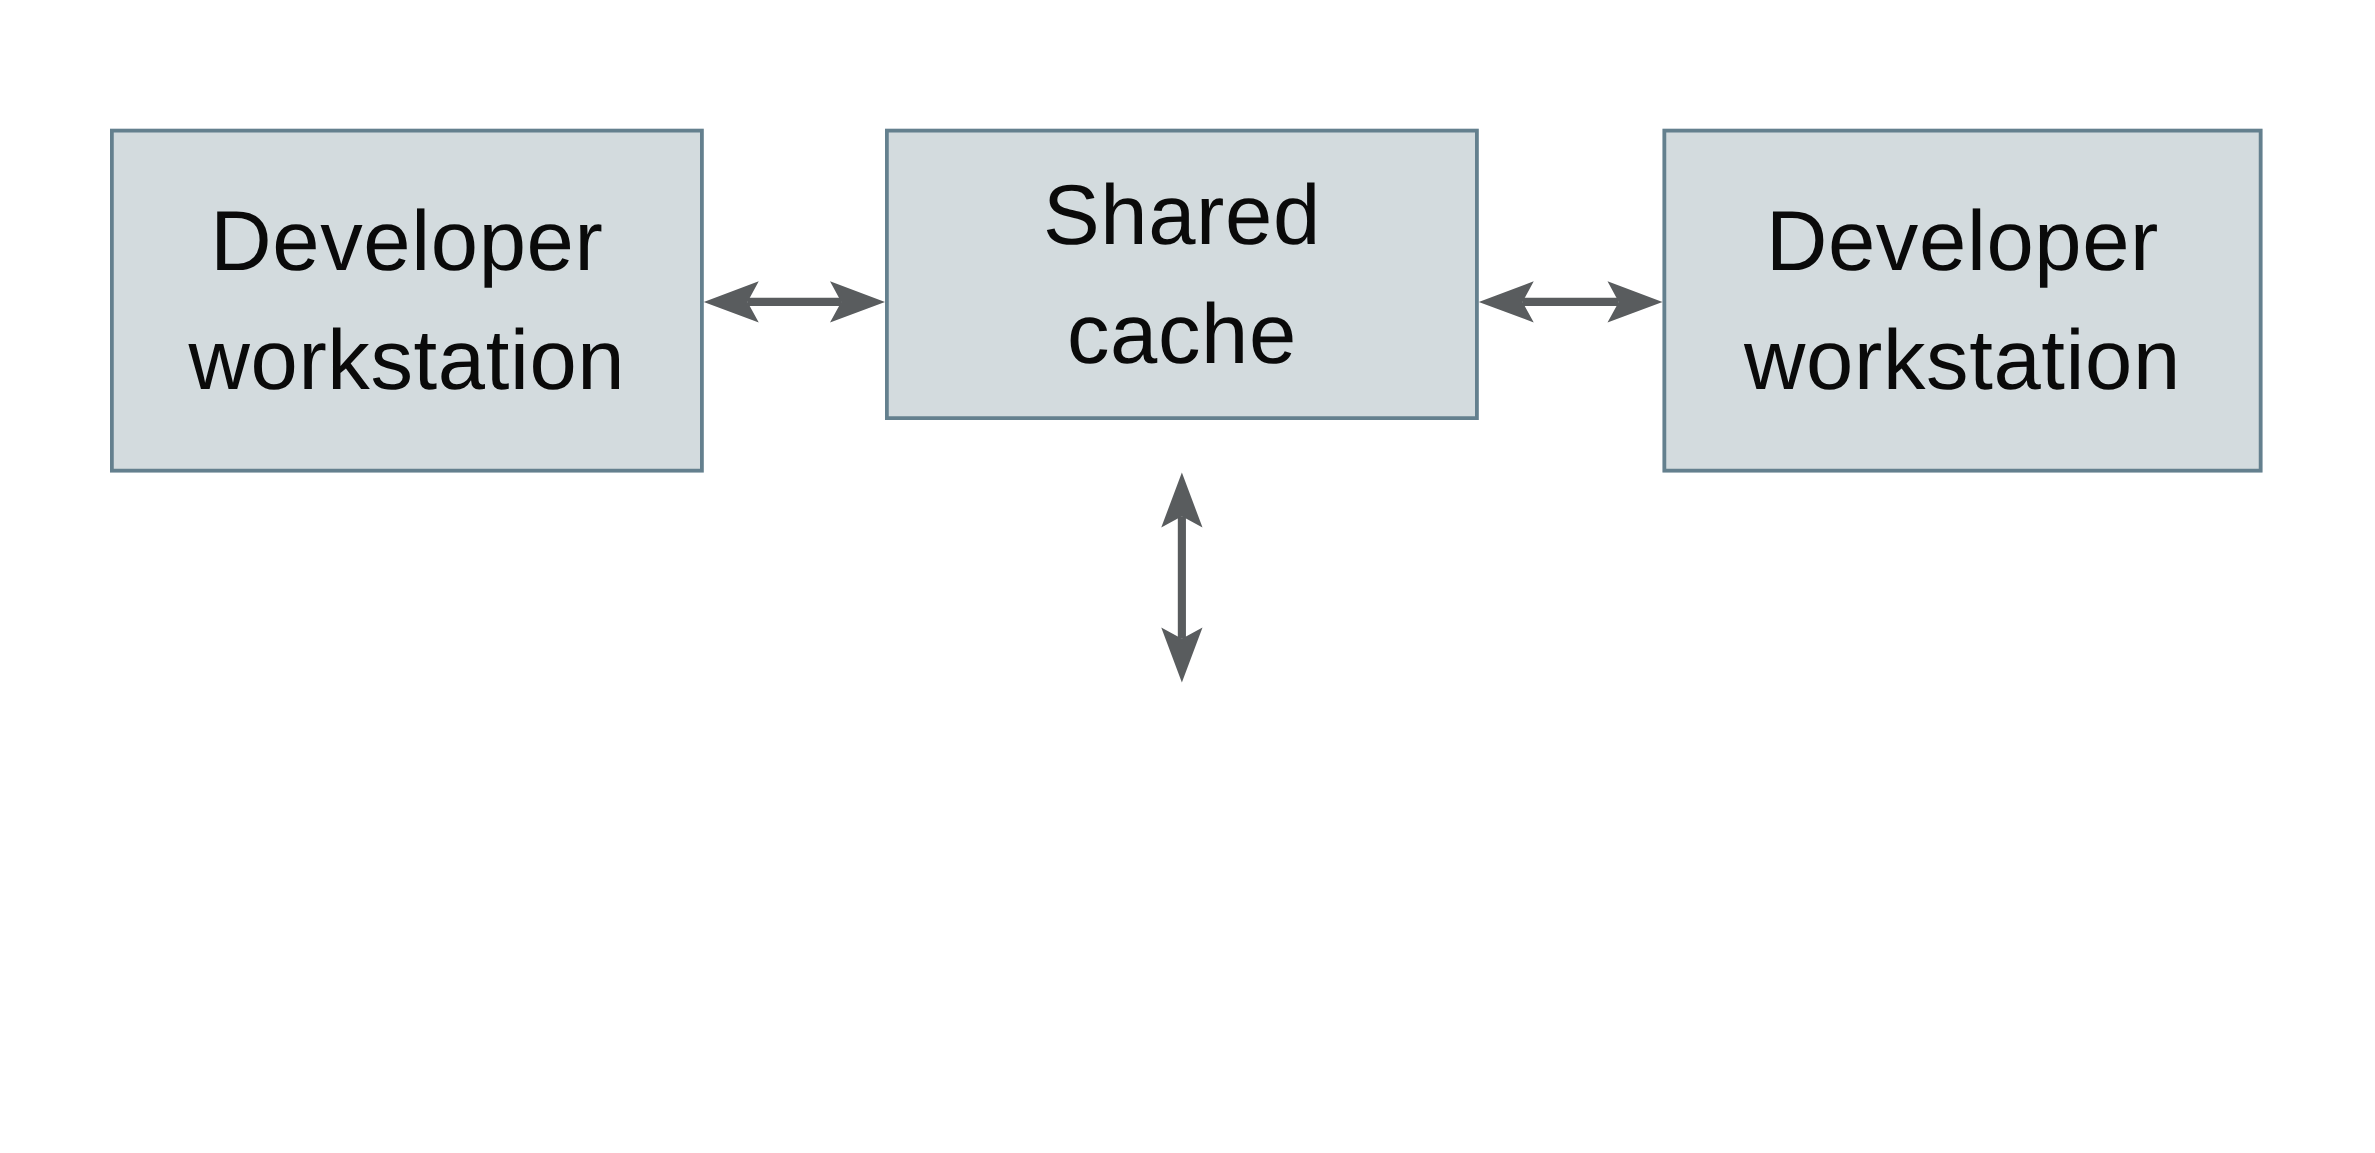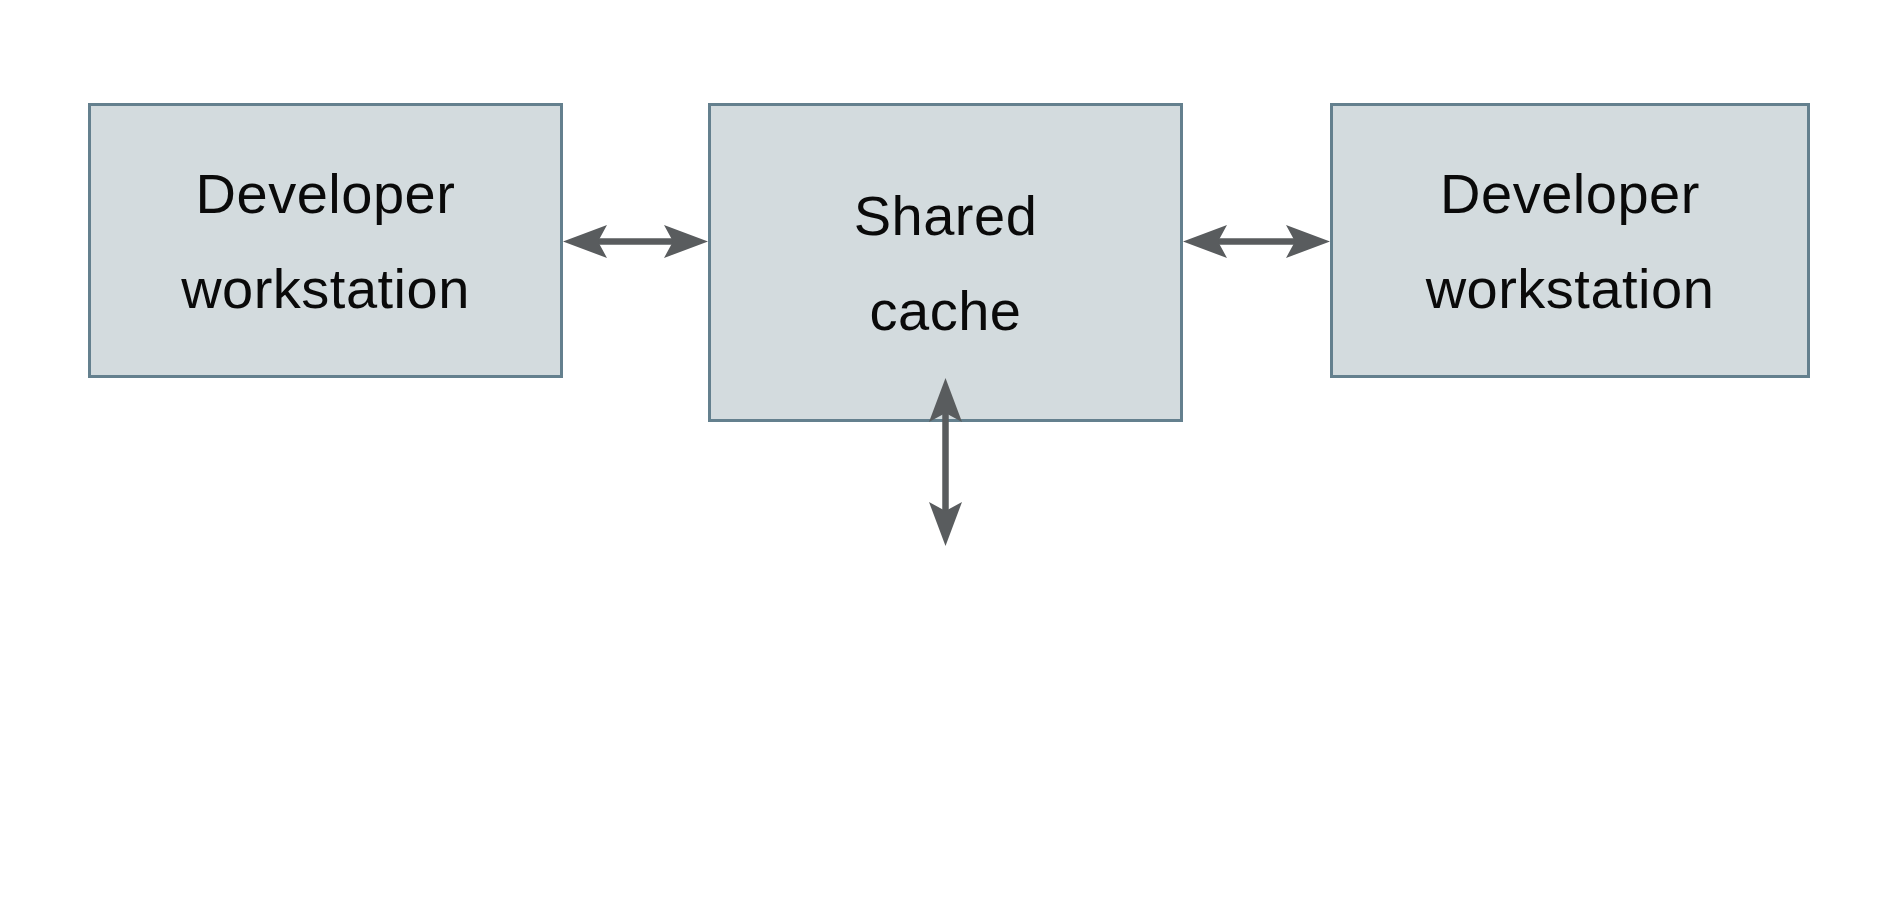--- a/index.html
+++ b/index.html
@@ -23,27 +23,27 @@
   }
   .node {
     position: absolute;
     background: var(--node_fill);
     border: 3px solid var(--node_border);
     display: flex;
     align-items: center;
     justify-content: center;
     text-align: center;
     white-space: pre-line;
-    font-size: 56px;
+    font-size: 68px;
     line-height: 95px;
     letter-spacing: 0.5px;
     color: var(--text);
   }
   .node-dev-left  { left:  88px; top: 103px; width: 475px; height: 275px; }
-  .node-shared    { left: 708px; top: 103px; width: 475px; height: 319px; }
+  .node-shared    { left: 708px; top: 103px; width: 475px; height: 233px; }
   .node-dev-right { left: 1330px; top: 103px; width: 480px; height: 275px; }
   .node-ci        { left: 708px; top: 546px; width: 478px; height: 276px; }
   svg.edges {
     position: absolute;
     left: 0; top: 0;
     width: 1900px; height: 922px;
     pointer-events: none;
   }
   svg.edges line { stroke: var(--arrow); stroke-width: 6.5px; }
   svg.edges path { fill: var(--arrow); }

